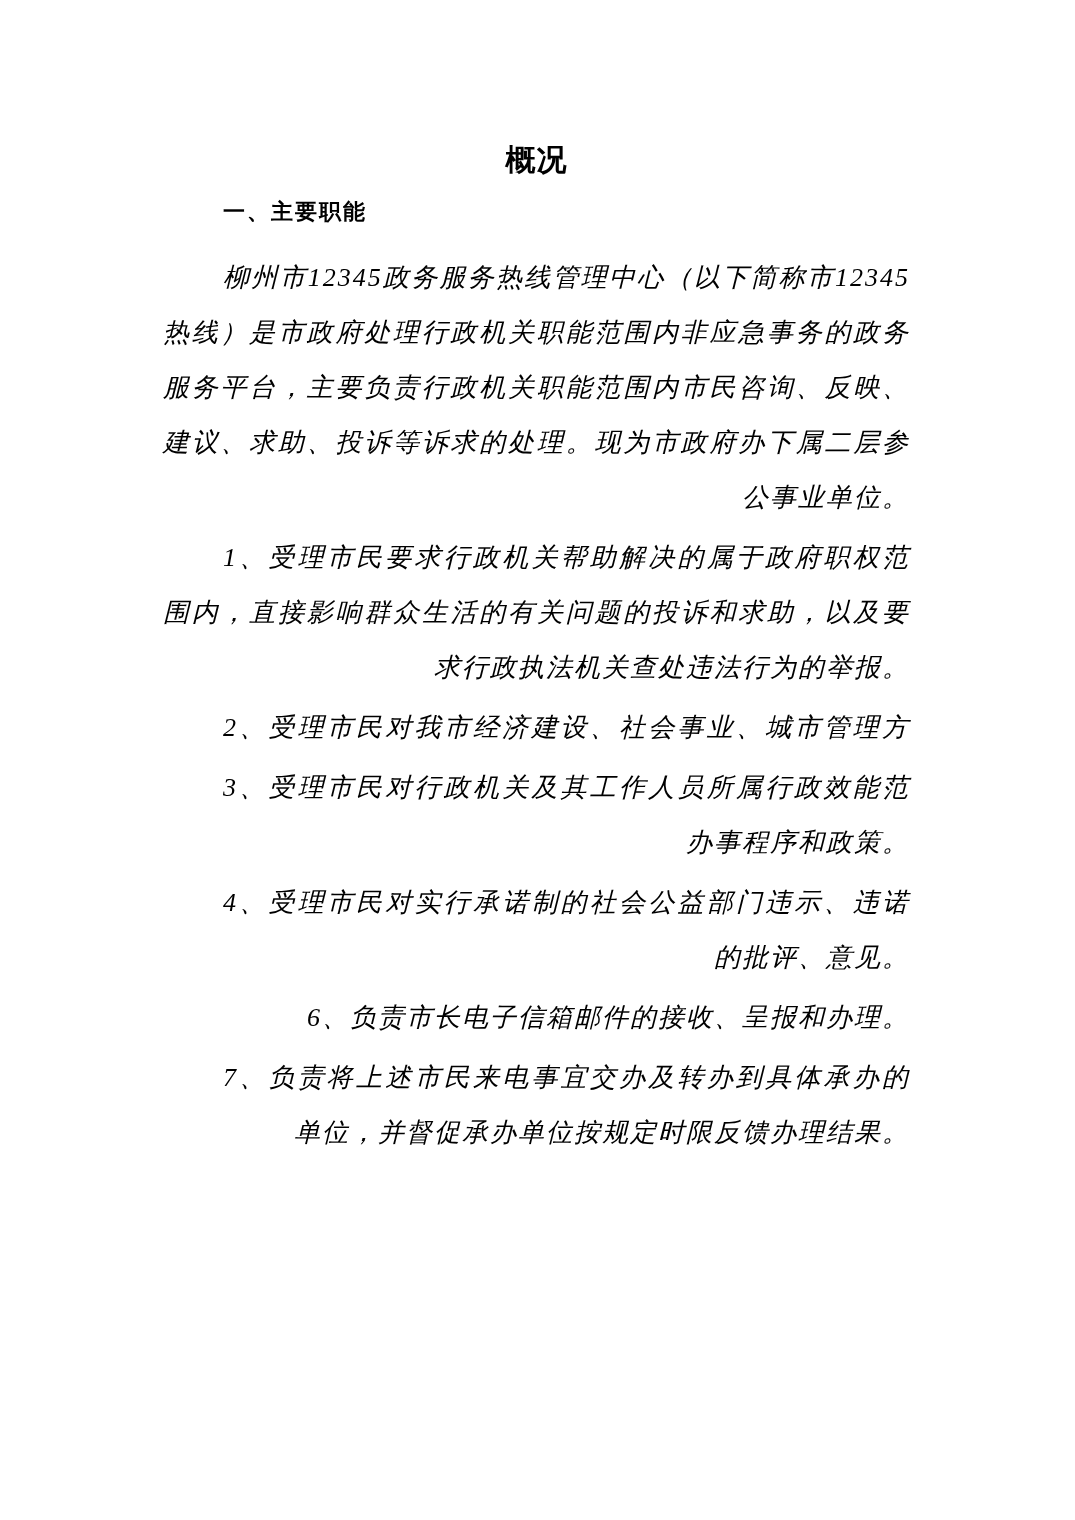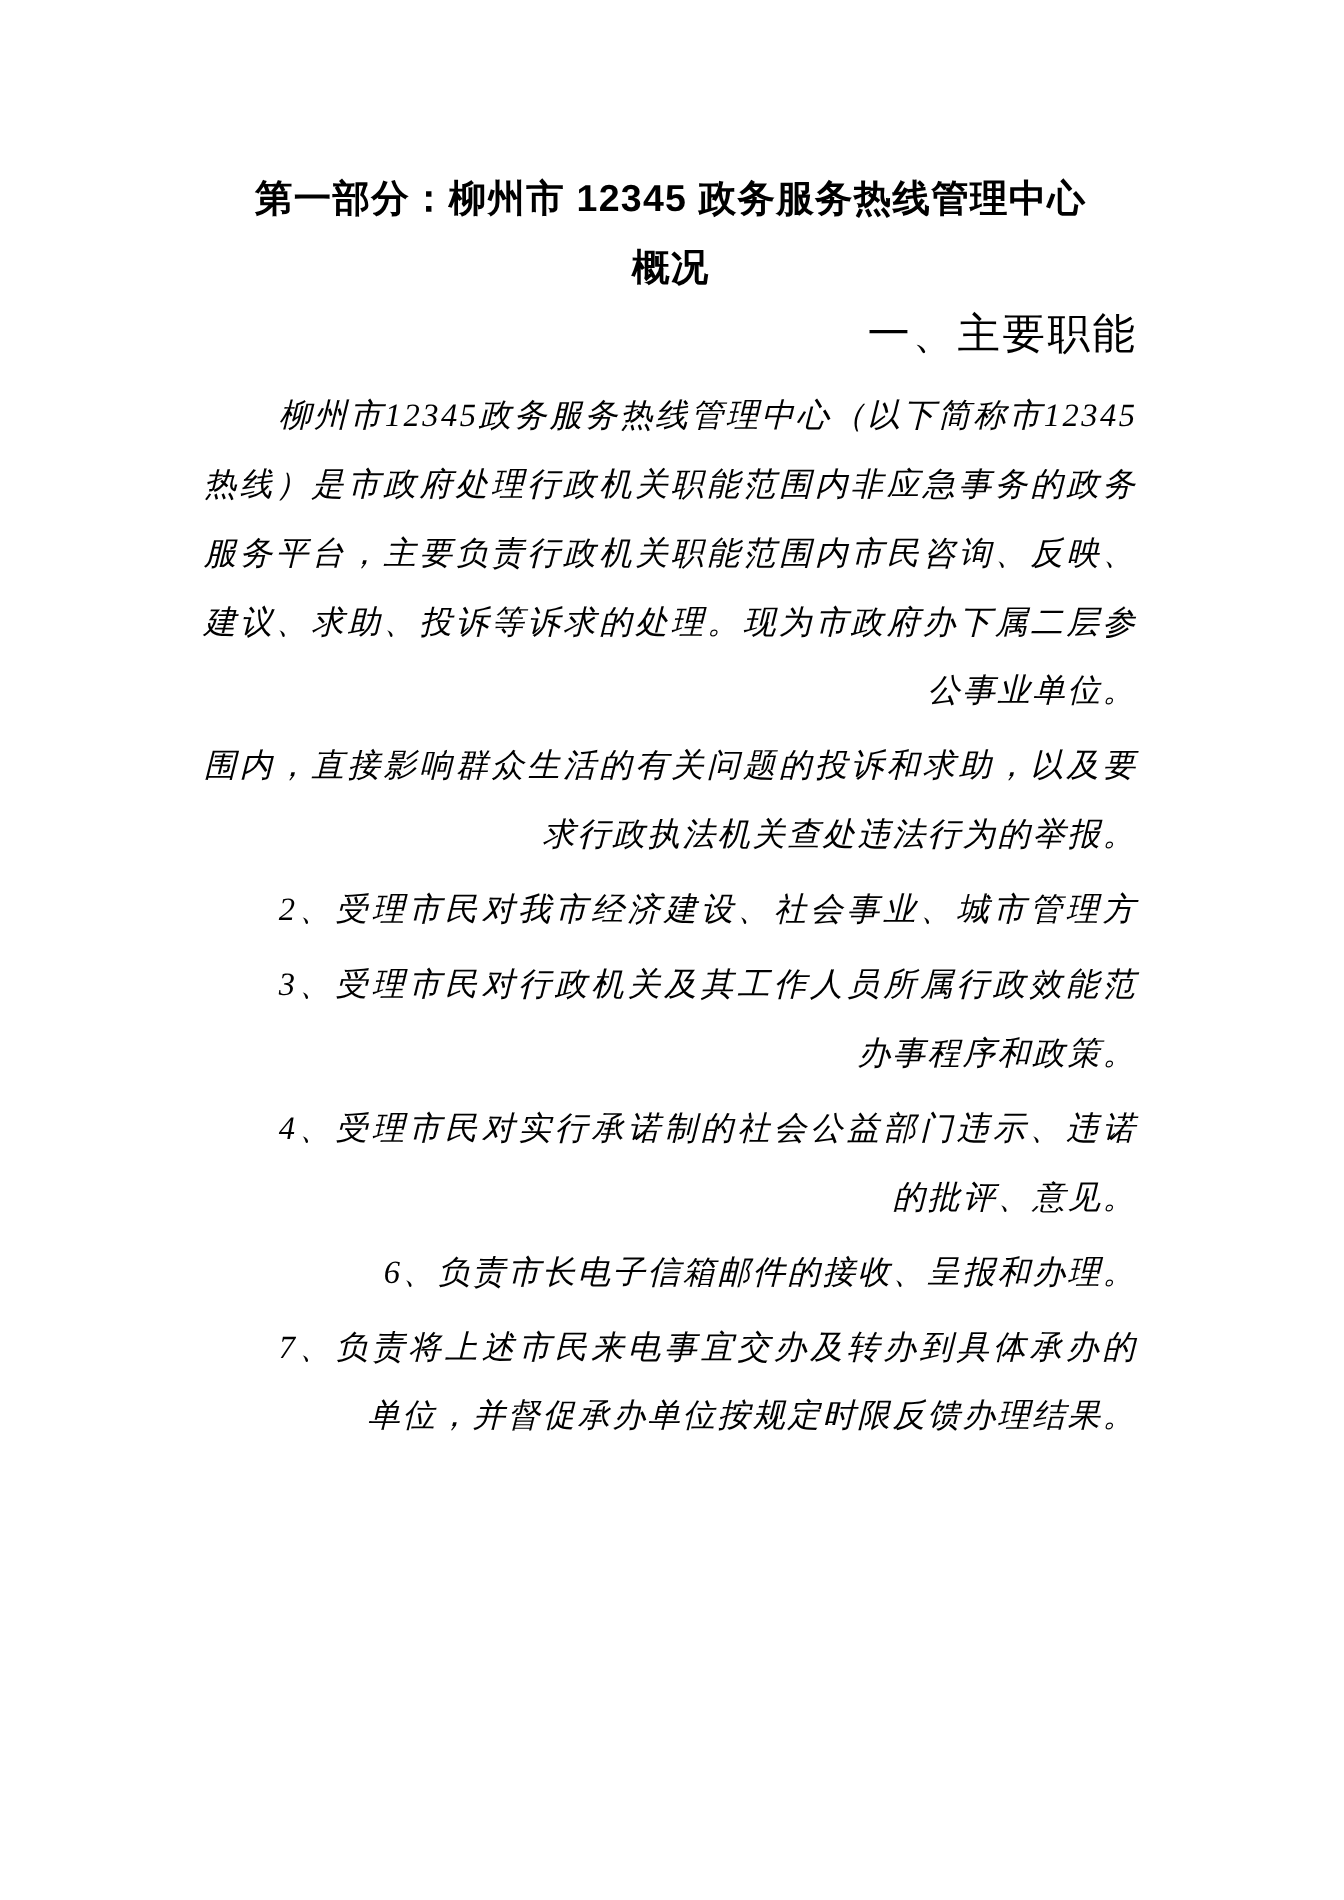--- a/index.html
+++ b/index.html
@@ -16,61 +16,60 @@
   .doc-title {
     font-family: "Liberation Sans", "DejaVu Sans", sans-serif;
     font-weight: 700;
     font-size: 30px;
     letter-spacing: 1px;
     text-align: center;
   }
   .doc-title .ln { height: 55px; line-height: 55px; }
   .section-heading {
     font-family: "Liberation Sans", "DejaVu Sans", sans-serif;
-    font-weight: 400;
-    font-size: 34px;
+    font-weight: 700;
+    font-size: 22px;
     height: 46px;
     line-height: 46px;
     padding-left: 60px;
     letter-spacing: 2px;
     margin: 2px 0 15px 0;
-    text-align: right;
   }
   p.para {
     margin: 0 0 5px 0;
     font-size: 26px;
     letter-spacing: 2px;
     font-style: italic;
   }
   .ln { height: 55px; line-height: 55px; }
   .fill { text-align: justify; text-align-last: justify; }
   .end  { text-align: right; }
   .ind  { padding-left: 60px; }
 </style>
 </head>
 <body>
 
 <div class="page">
 
   <div class="doc-title">
-    <div class="ln">第一部分：柳州市 12345 政务服务热线管理中心</div>
     <div class="ln">概况</div>
   </div>
 
   <div class="section-heading">一、主要职能</div>
 
   <p class="para">
     <span class="ln ind fill" style="display:block">柳州市12345政务服务热线管理中心（以下简称市12345</span>
     <span class="ln fill" style="display:block">热线）是市政府处理行政机关职能范围内非应急事务的政务</span>
     <span class="ln fill" style="display:block">服务平台，主要负责行政机关职能范围内市民咨询、反映、</span>
     <span class="ln fill" style="display:block">建议、求助、投诉等诉求的处理。现为市政府办下属二层参</span>
     <span class="ln end" style="display:block">公事业单位。</span>
   </p>
 
   <p class="para">
+    <span class="ln ind fill" style="display:block">1、受理市民要求行政机关帮助解决的属于政府职权范</span>
     <span class="ln fill" style="display:block">围内，直接影响群众生活的有关问题的投诉和求助，以及要</span>
     <span class="ln end" style="display:block">求行政执法机关查处违法行为的举报。</span>
   </p>
 
   <p class="para">
     <span class="ln ind fill" style="display:block">2、受理市民对我市经济建设、社会事业、城市管理方</span>
   </p>
 
   <p class="para">
     <span class="ln ind fill" style="display:block">3、受理市民对行政机关及其工作人员所属行政效能范</span>

